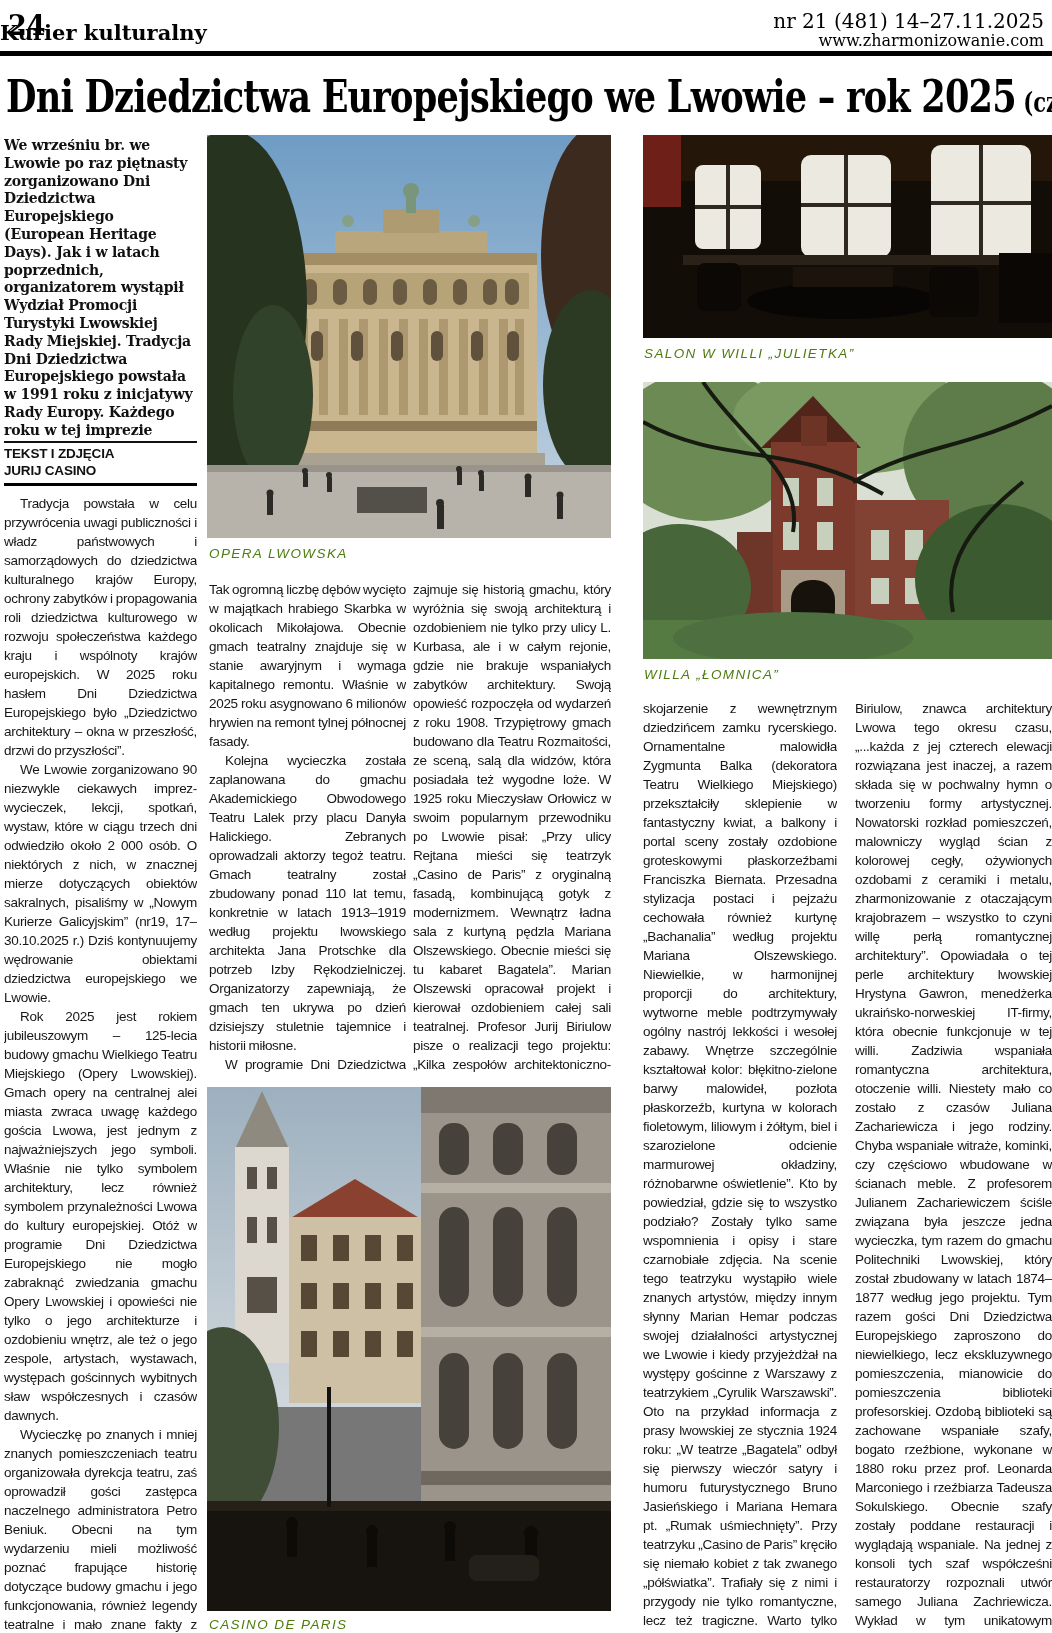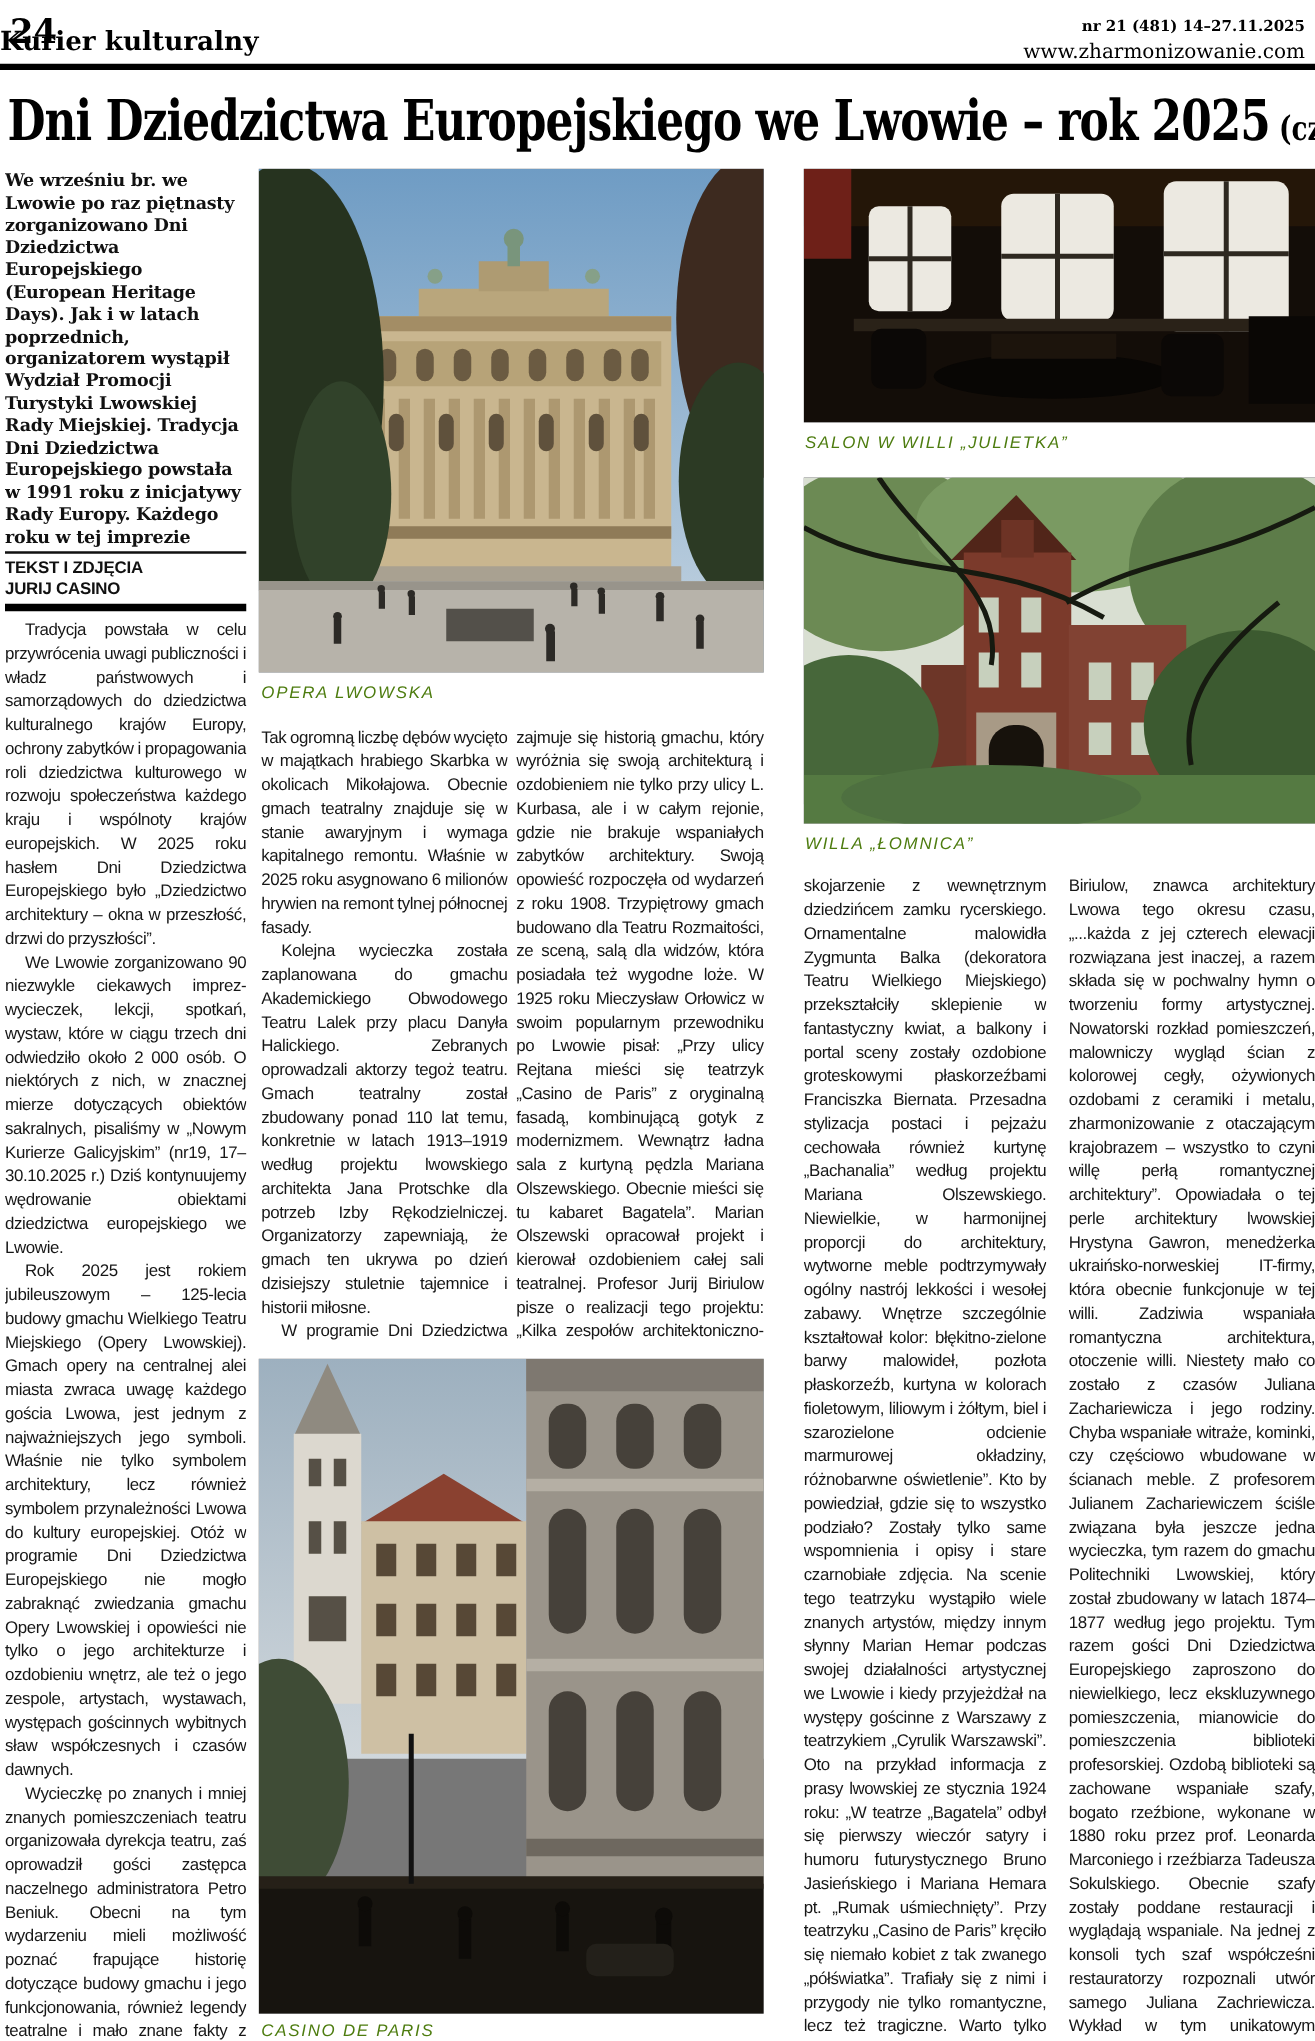--- a/index.html
+++ b/index.html
@@ -5,36 +5,36 @@
   html,body { margin:0; padding:0; background:#ffffff; }
   .page {
     position:relative; width:1052px; height:1633px; margin:10px auto;
     background:#ffffff; color:#1b1b1b; overflow:hidden;
     font-family:"Liberation Sans", sans-serif;
   }
   
   .hdr-num { position:absolute; left:8px; top:0px; font-family:"DejaVu Serif",serif; font-weight:bold; font-size:27px; color:#000; }
   .hdr-title { position:absolute; left:0; right:0; top:10px; font-family:"DejaVu Serif",serif; font-weight:bold; font-size:21px; color:#000; }
   .hdr-right { position:absolute; right:8px; top:1px; text-align:right; font-family:"DejaVu Serif",serif; color:#000; line-height:20px; }
-  .hdr-issue { font-weight:bold; font-size:12px; }
+  .hdr-issue { font-weight:normal; font-size:20px; }
   .hdr-web { font-size:16px; }
   .hdr-rule { position:absolute; left:0; top:41px; width:1052px; height:5px; background:#000; }
   
   .headline-wrap { position:absolute; left:6px; top:60px; white-space:nowrap; transform:scaleX(0.78); transform-origin:left top; }
   .headline { font-family:"DejaVu Serif",serif; font-weight:bold; font-size:45px; letter-spacing:-1px; color:#000; }
   .headline-suffix { font-family:"DejaVu Serif",serif; font-weight:bold; font-size:27px; color:#000; }
   
   .lead {
     position:absolute; left:4px; top:127px; width:193px; height:303px; overflow:hidden;
     font-family:"DejaVu Serif",serif; font-weight:bold; font-size:14px; line-height:17.8px;
     letter-spacing:-0.2px; color:#111;
   }
   .byline {
     position:absolute; left:4px; top:431px; width:193px;
-    border-top:2px solid #111; border-bottom:6px solid #000000;
+    border-top:2px solid #111; border-bottom:3px solid #000000;
     padding:3px 0 4px 0; font-weight:bold; font-size:13.5px; line-height:16.5px;
     letter-spacing:-0.2px; color:#111;
   }
   
   .colbody {
     position:absolute; overflow:hidden; text-align:justify;
     font-size:13.5px; line-height:19px; letter-spacing:-0.3px; word-spacing:-0.5px; color:#161616;
   }
   .colbody p { margin:0; }
   .colbody p.ind { text-indent:16px; }

